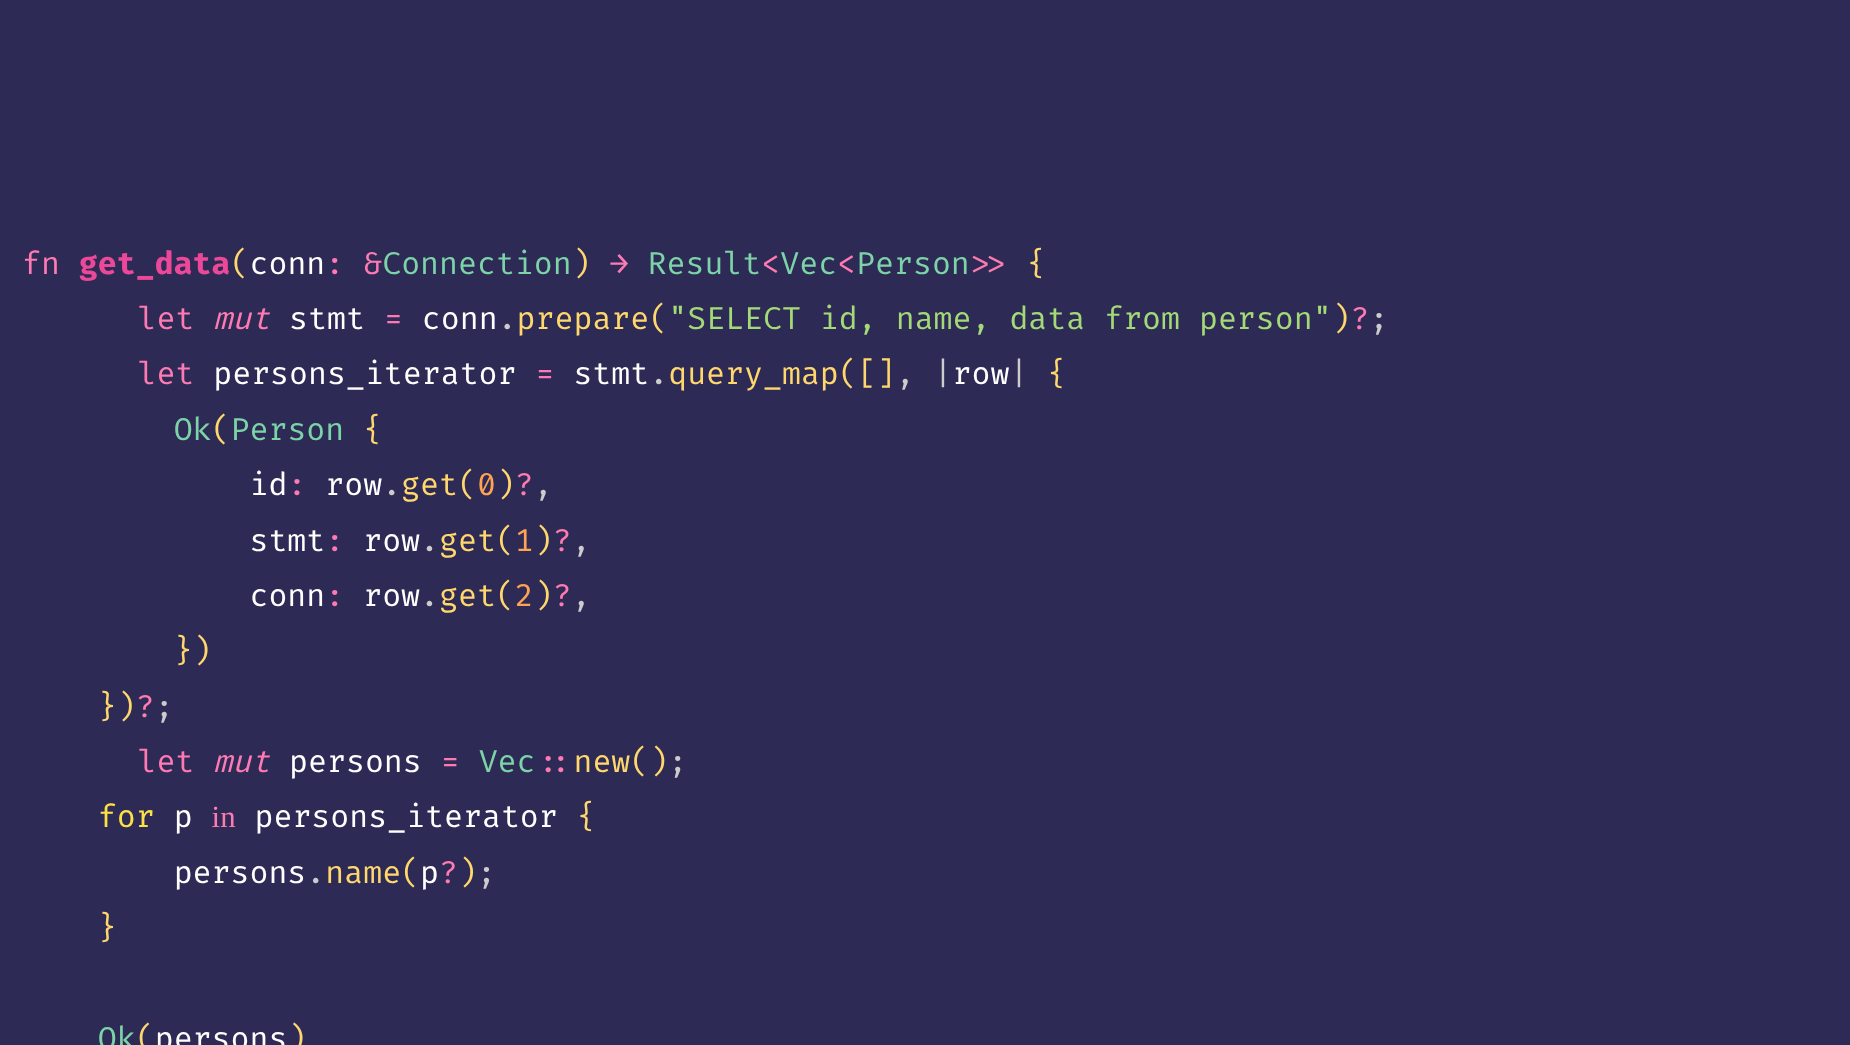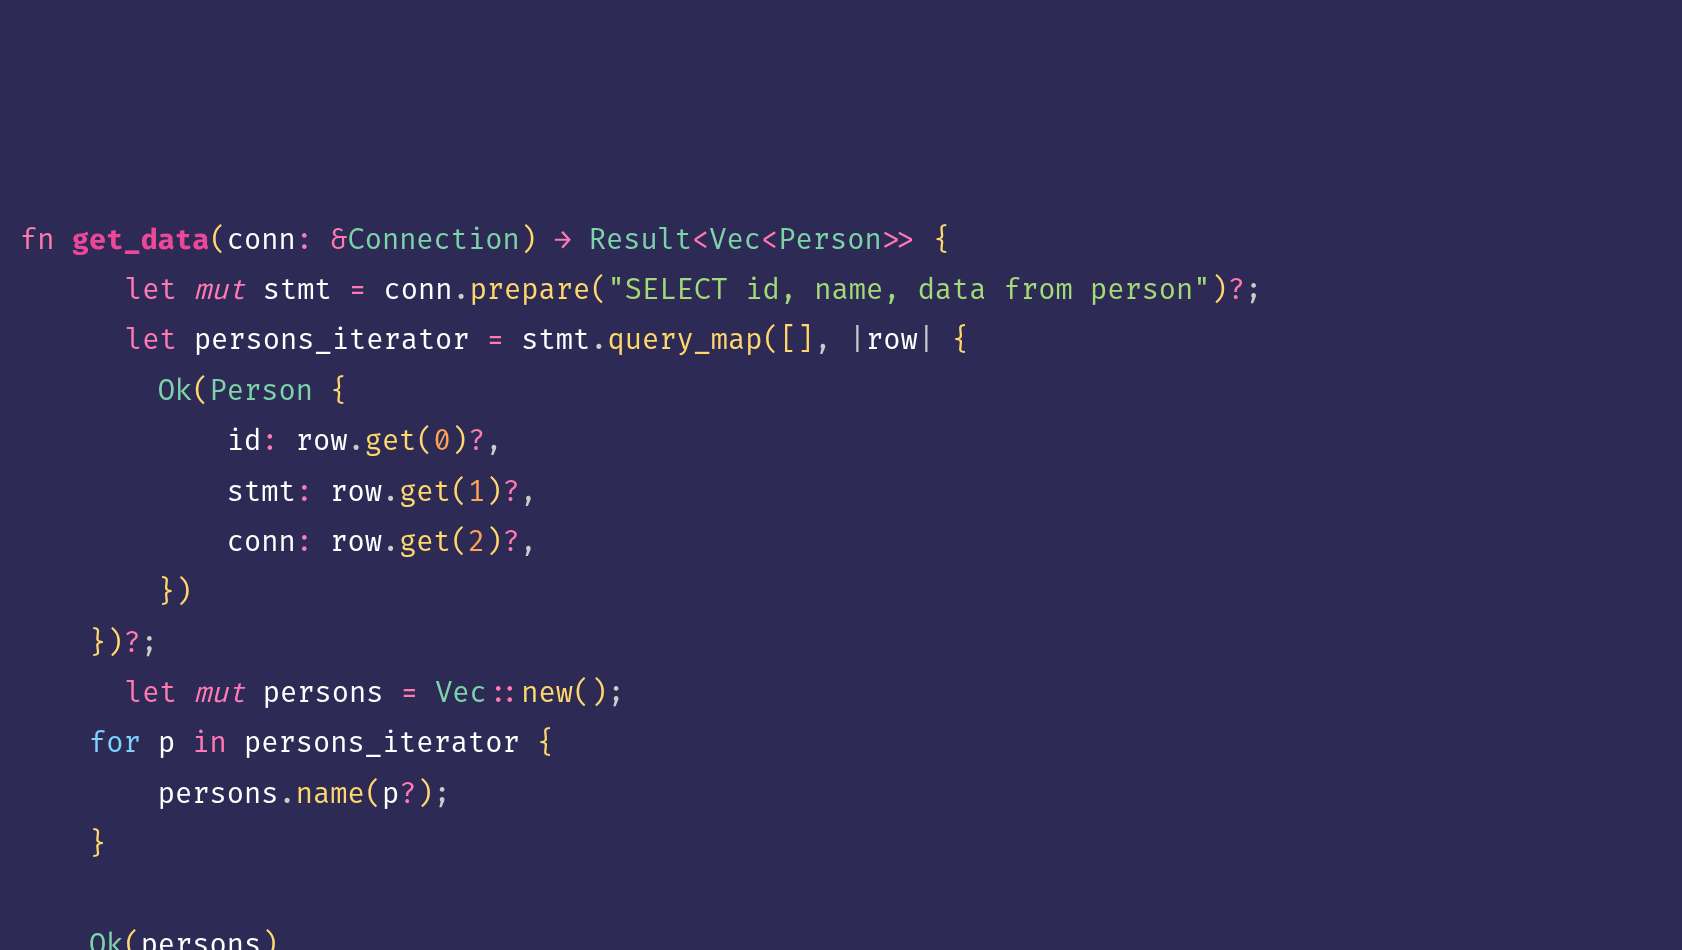--- a/index.html
+++ b/index.html
@@ -13,22 +13,22 @@
       font-family: 'Fira Code', 'Cascadia Code', 'Consolas', 'Monaco', monospace;
       font-size: 28px;
       line-height: 1.8;
       padding: 14px 20px;
       white-space: pre;
       overflow-x: auto;
       font-feature-settings: "liga" 1, "calt" 1;
     }
     .kw { color: #ff7ab2; }
     .kw-let { color: #ff7ab2; margin-left: 36px; }
-    .kw-for { color: #7dd3fc; }
-    .kw-in { color: #ff7ab2; }
+    .kw-for { color: #fde047; }
+    .kw-in { color: #ff7ab2; font-family: Liberation Serif, serif; }
     .kw-mut { color: #ff7ab2; font-style: italic; margin-top: 44px; }
     .fn-name { color: #ec4899; font-weight: bold; }
     .type { color: #7dd3a8; }
     .param { color: #ffffff; }
     .var { color: #ffffff; margin-top: 10px; }
     .method { color: #ffd76d; }
     .string { color: #a3d977; }
     .number { color: #ffa254; }
     .question { color: #ff7ab2; }
     .ok { color: #7dd3a8; }

